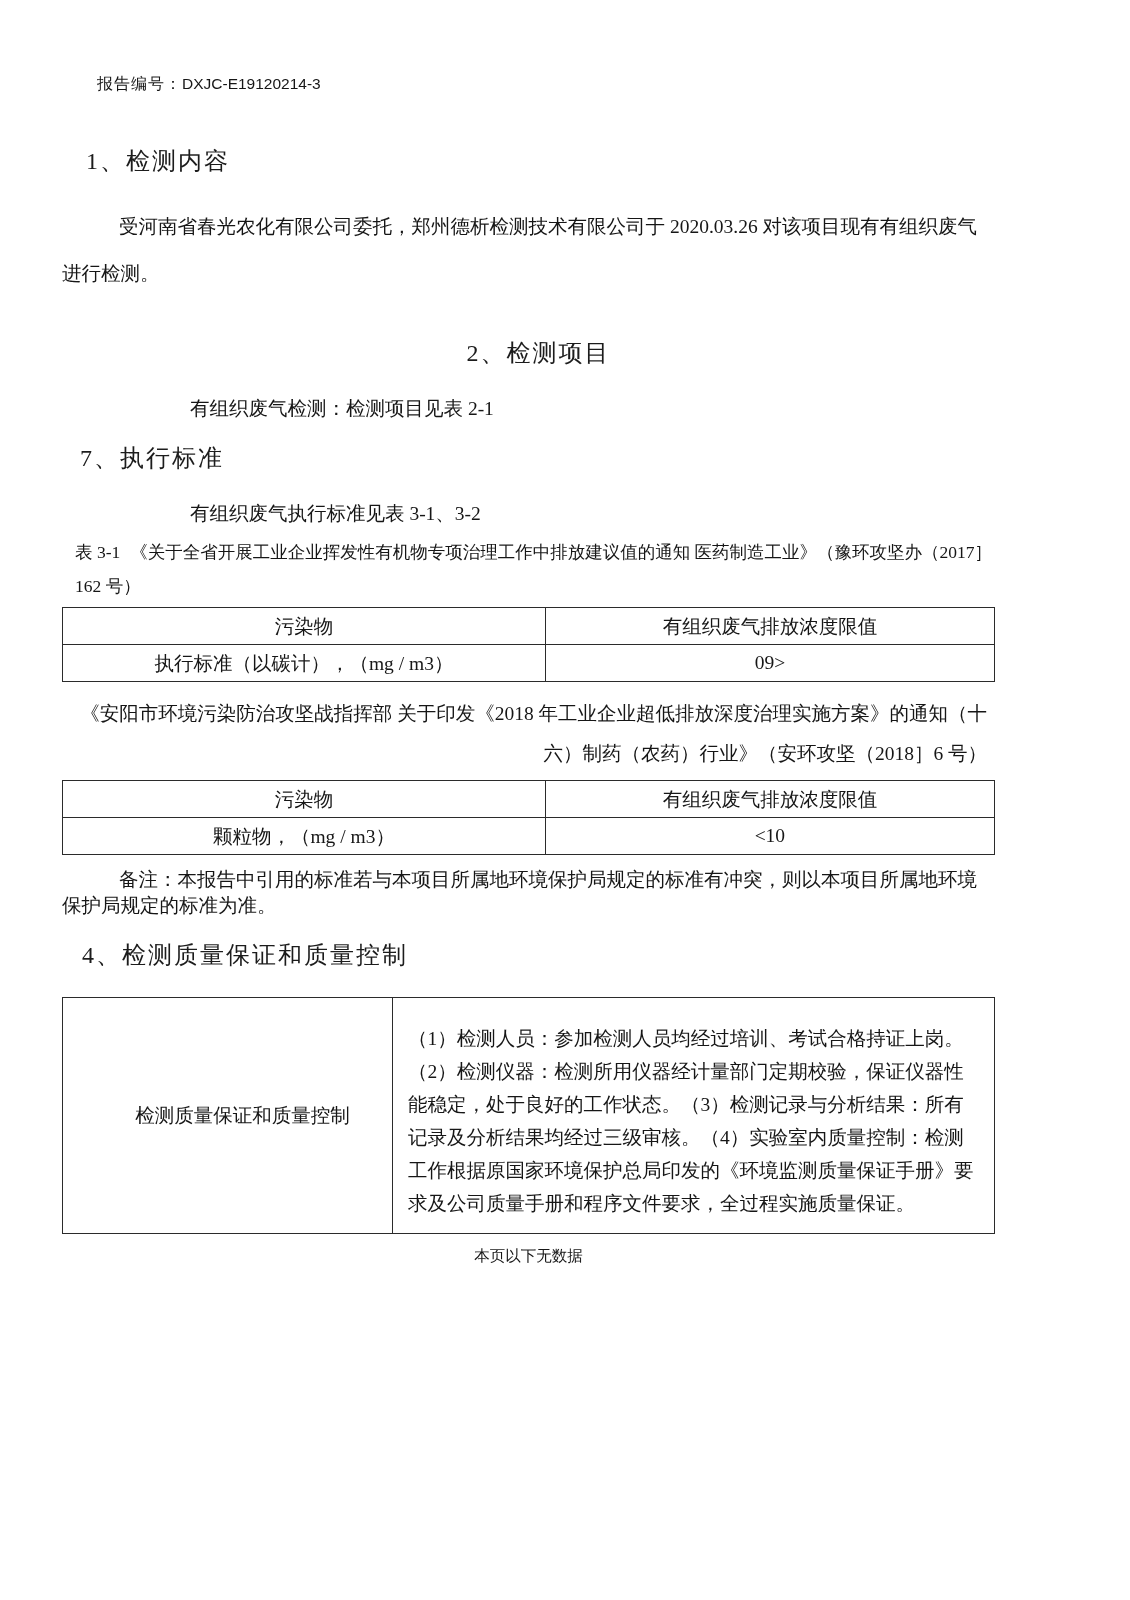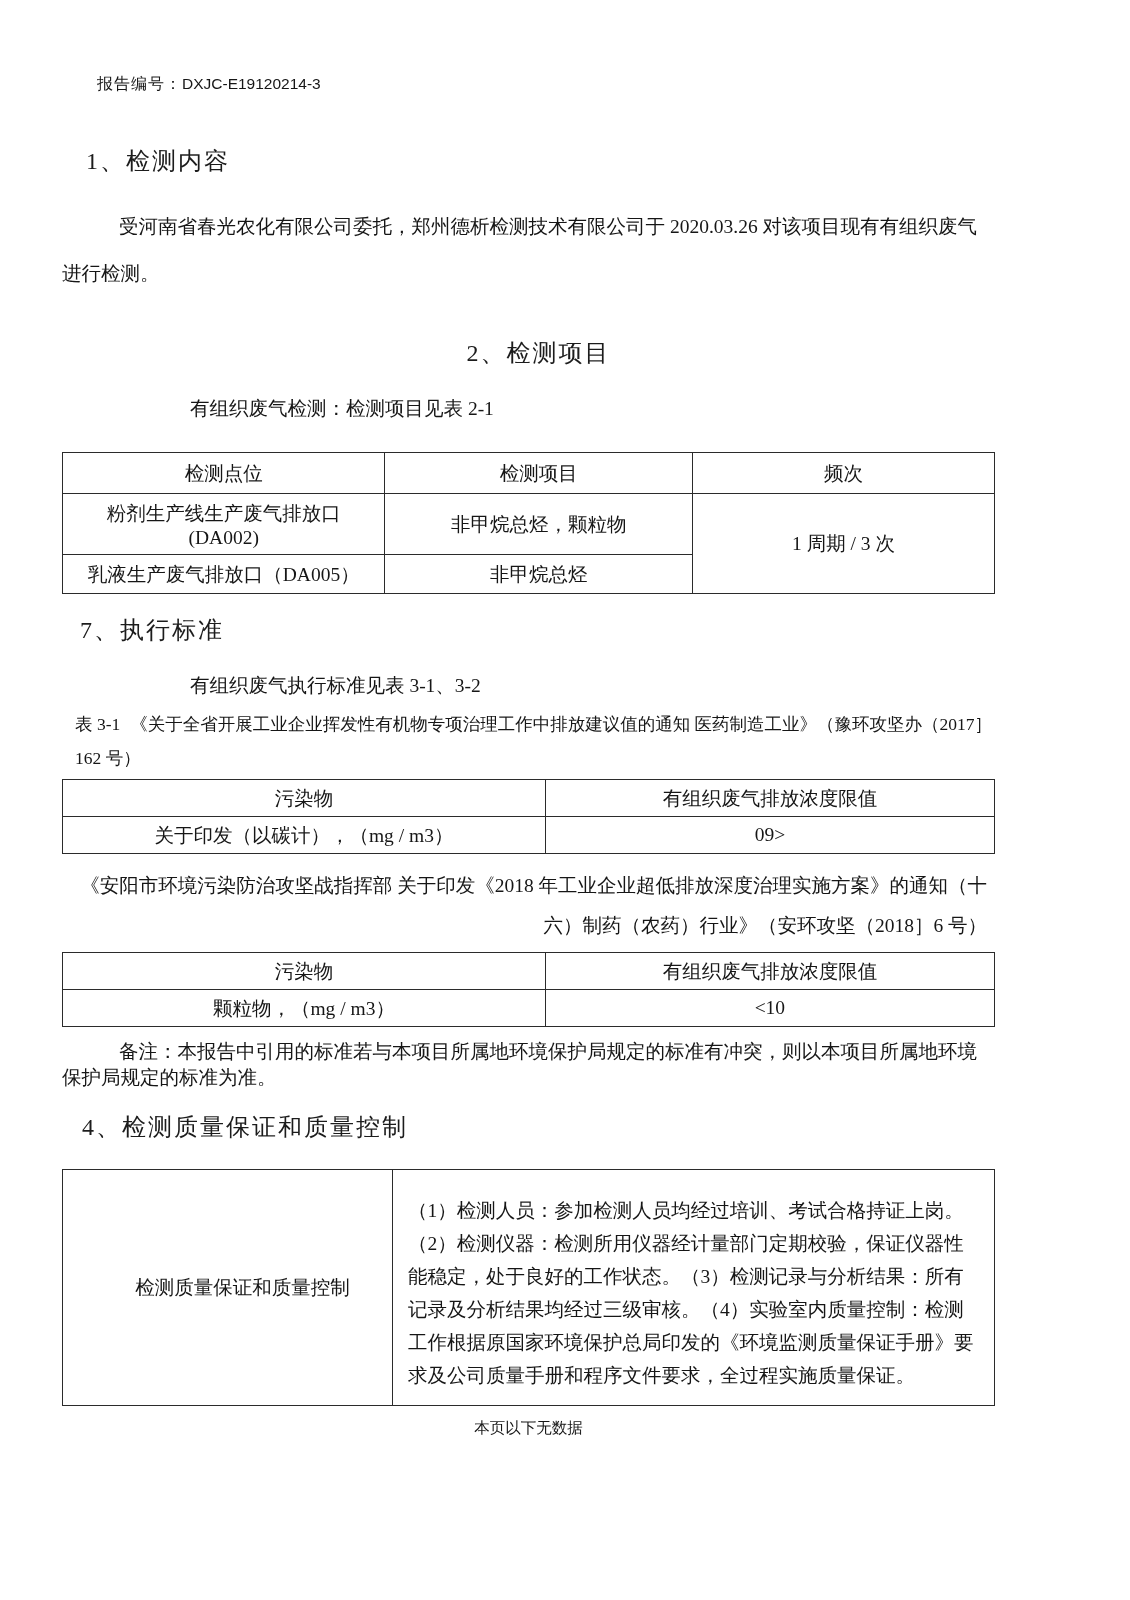--- a/index.html
+++ b/index.html
@@ -73,65 +73,41 @@
     </div>
 
     <div class="sec-title sec1">1、检测内容</div>
 
     <div class="para para-indent" style="margin-top:26px;">受河南省春光农化有限公司委托，郑州德析检测技术有限公司于 2020.03.26 对该项目现有有组织废气进行检测。</div>
 
     <div class="sec-title sec2">2、检测项目</div>
 
     <div class="intro-line">有组织废气检测：检测项目见表 2-1</div>
 
-    <table class="tbl t21">
-      <colgroup>
-          <col style="width:34.6%">
-          <col style="width:33%">
-          <col style="width:32.4%">
-        </colgroup>
-      <tbody>
-          <tr class="hrow">
-        <td>检测点位</td>
-        <td>检测项目</td>
-        <td>频次</td>
-      </tr>
-      <tr class="r1">
-        <td class="prewrap">粉剂生产线生产废气排放口
-(DA002)</td>
-        <td>非甲烷总烃，颗粒物</td>
-        <td rowspan="2">1 周期 / 3 次</td>
-      </tr>
-      <tr class="r2">
-        <td>乳液生产废气排放口（DA005）</td>
-        <td>非甲烷总烃</td>
-      </tr>
-    </tbody>
-      </table>
 
     <div class="sec-title sec3">7、执行标准</div>
 
     <div class="intro-line">有组织废气执行标准见表 3-1、3-2</div>
 
     <div class="caption31" style="margin-left:13px;">
       <span class="lead">表 3-1</span><span>《关于全省开展工业企业挥发性有机物专项治理工作中排放建议值的通知 医药制造工业》（豫环攻坚办（2017］162 号）</span>
     </div>
 
     <table class="tbl t3">
       <colgroup>
           <col style="width:51.8%">
           <col style="width:48.2%">
         </colgroup>
       <tbody>
           <tr>
         <td>污染物</td>
         <td>有组织废气排放浓度限值</td>
       </tr>
       <tr>
-        <td>关于印发（以碳计），（mg / m3）</td>
+        <td>执行标准（以碳计），（mg / m3）</td>
         <td>09&gt;</td>
       </tr>
     </tbody>
       </table>
 
     <div class="std2">《安阳市环境污染防治攻坚战指挥部 关于印发《2018 年工业企业超低排放深度治理实施方案》的通知（十六）制药（农药）行业》（安环攻坚（2018］6 号）</div>
 
     <table class="tbl t3" style="margin-top:6px;">
       <colgroup>
           <col style="width:51.8%">

